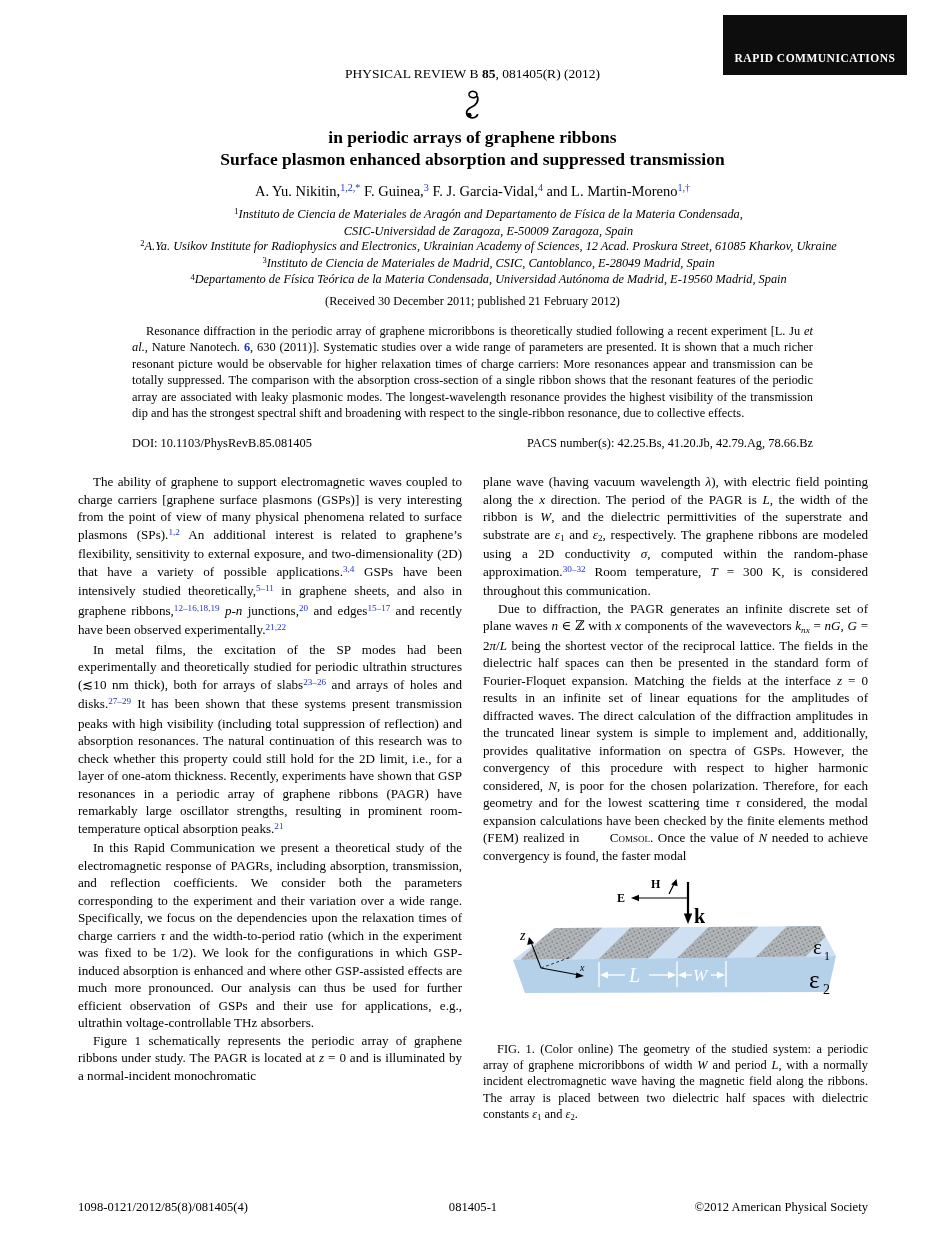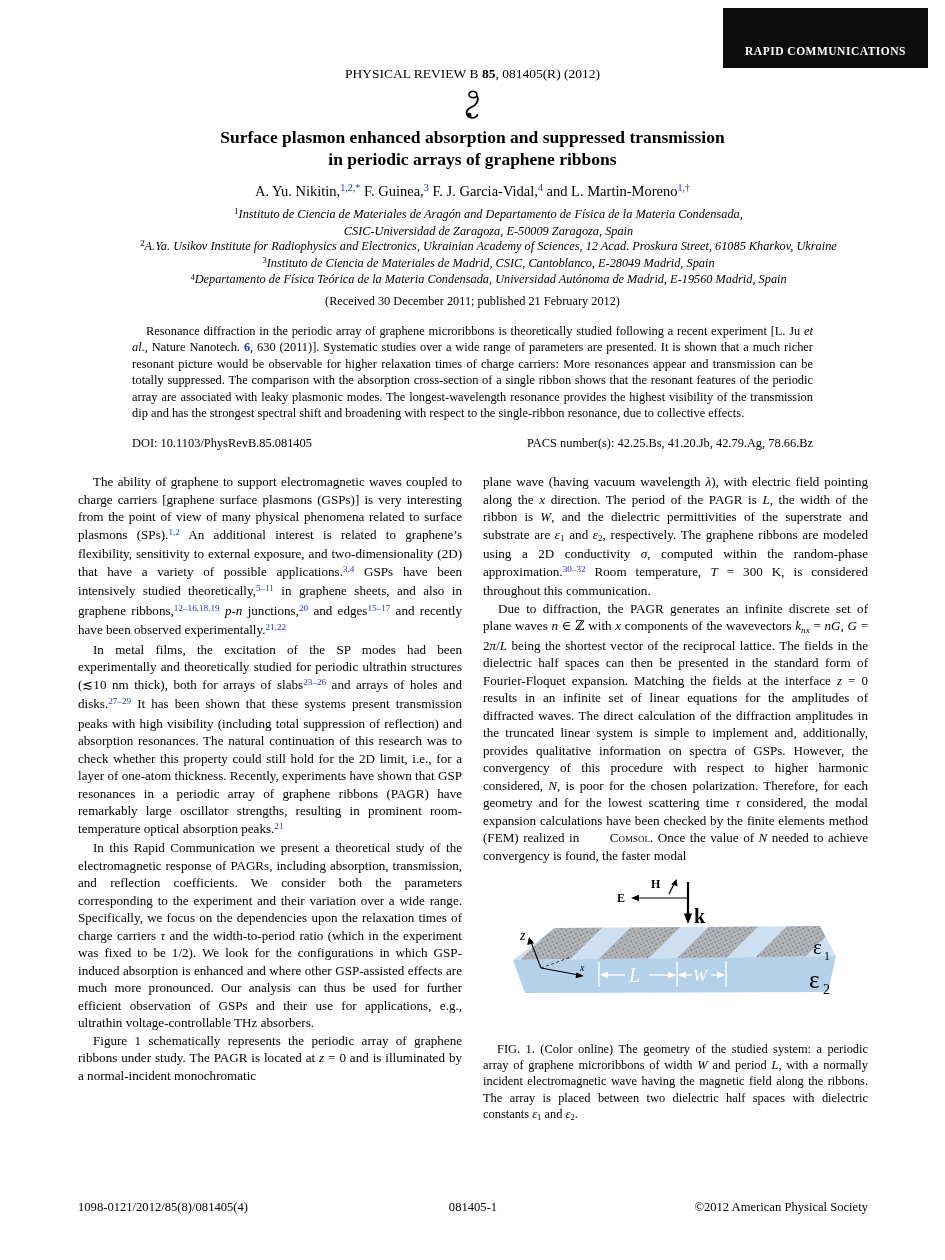--- a/index.html
+++ b/index.html
@@ -1,19 +1,19 @@
 <!DOCTYPE html>
 <html><head>
 <meta charset="utf-8">
 <style>
   html,body{margin:0;padding:0;background:#888;}
   .page{position:relative;width:945px;height:1260px;background:#ffffff;margin:0 auto;
         font-family:"Liberation Serif","DejaVu Serif","DejaVu Sans",serif;color:#000;overflow:hidden;}
   
-  .banner{position:absolute;top:8px;left:723px;width:205px;height:60px;background:#0d0d0d;
+  .banner{position:absolute;top:15px;left:723px;width:184px;height:60px;background:#0d0d0d;
           display:flex;align-items:flex-end;justify-content:center;box-sizing:border-box;padding-bottom:11px;}
   .banner span{color:#fff;font-size:11.5px;font-weight:700;letter-spacing:.5px;white-space:nowrap;}
   
   .journal-line{padding-top:66px;text-align:center;font-size:13.5px;}
   .ornament{display:flex;justify-content:center;margin-top:7px;height:32px;}
   .title{text-align:center;font-weight:700;font-size:17.5px;line-height:22px;margin-top:5px;}
   .authors{text-align:center;font-size:14.5px;margin-top:13px;}
   .affiliations{text-align:center;font-size:12.3px;line-height:15.6px;margin-top:7px;padding-left:32px;}
   .received{text-align:center;font-size:12.3px;margin-top:5px;}
   .abstract{width:681px;margin:14px auto 0;text-align:justify;font-size:12.4px;line-height:16.4px;text-indent:14px;}
@@ -56,22 +56,22 @@
 
   <div class="ornament">
     <svg width="22" height="32" viewBox="0 0 22 32" aria-hidden="true">
       <path d="M15,6.2 c0.3,-3.2 -4,-4.8 -6.6,-3.2 c-2.6,1.6 -1.6,5 1.4,5.6 c2.8,0.5 5,-0.6 5.1,-2.4" fill="none" stroke="#000" stroke-width="1.5"></path>
       <path d="M15.2,7 c2,5 -1,9.2 -6,11.2 c-5,2 -6.2,7 -2.2,9.6 c3.6,2.2 8.2,0.6 8.7,-2.6" fill="none" stroke="#000" stroke-width="1.7"></path>
       <circle cx="7.2" cy="26.2" r="2.4" fill="#000"></circle>
     </svg>
   </div>
 
   <div class="title">
+    <div>in periodic arrays of graphene ribbons</div>
     <div>Surface plasmon enhanced absorption and suppressed transmission</div>
-    <div>in periodic arrays of graphene ribbons</div>
   </div>
 
   <div class="authors"><span>A. Yu. Nikitin,</span><span class="r-sup">1,2,*</span><span> F. Guinea,</span><span class="r-sup">3</span><span> F. J. Garcia-Vidal,</span><span class="r-sup">4</span><span> and L. Martin-Moreno</span><span class="r-sup">1,†</span></div>
 
   <div class="affiliations">
     <div><span class="r-supk">1</span><span class="r-i">Instituto de Ciencia de Materiales de Aragón and Departamento de Física de la Materia Condensada,</span></div>
     <div><span class="r-i">CSIC-Universidad de Zaragoza, E-50009 Zaragoza, Spain</span></div>
     <div><span class="r-supk">2</span><span class="r-i">A.Ya. Usikov Institute for Radiophysics and Electronics, Ukrainian Academy of Sciences, 12 Acad. Proskura Street, 61085 Kharkov, Ukraine</span></div>
     <div><span class="r-supk">3</span><span class="r-i">Instituto de Ciencia de Materiales de Madrid, CSIC, Cantoblanco, E-28049 Madrid, Spain</span></div>
     <div><span class="r-supk">4</span><span class="r-i">Departamento de Física Teórica de la Materia Condensada, Universidad Autónoma de Madrid, E-19560 Madrid, Spain</span></div>

